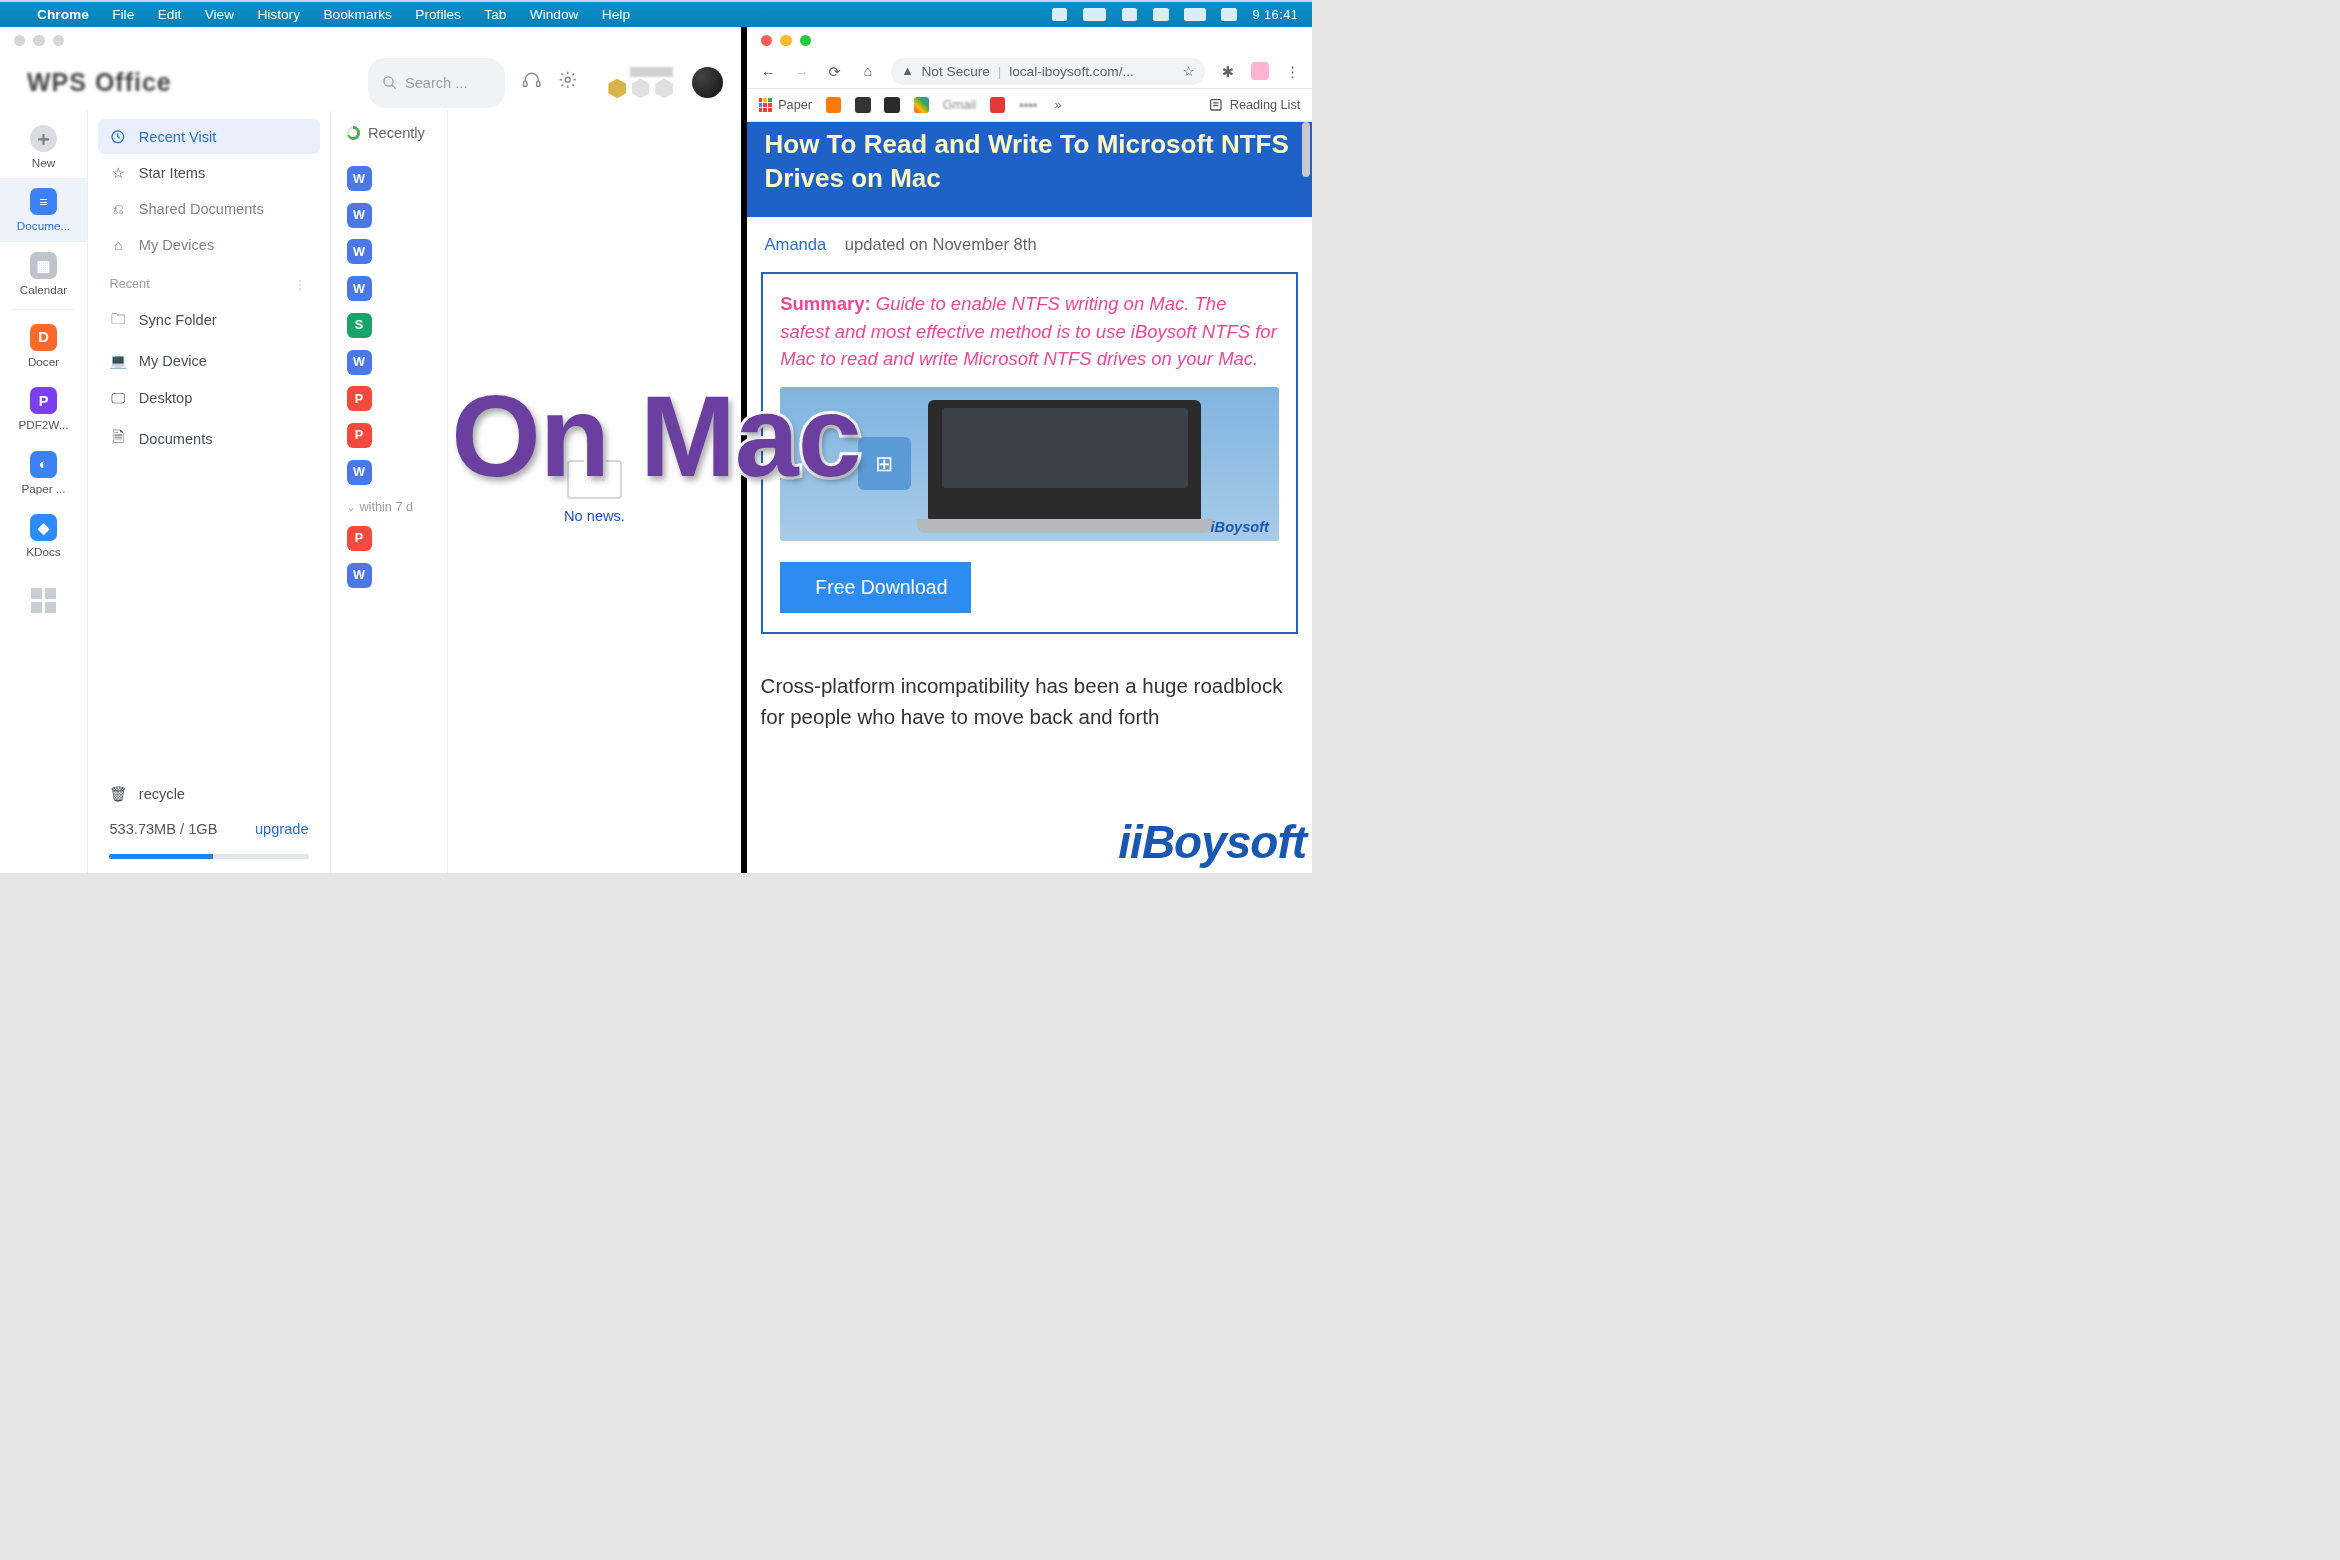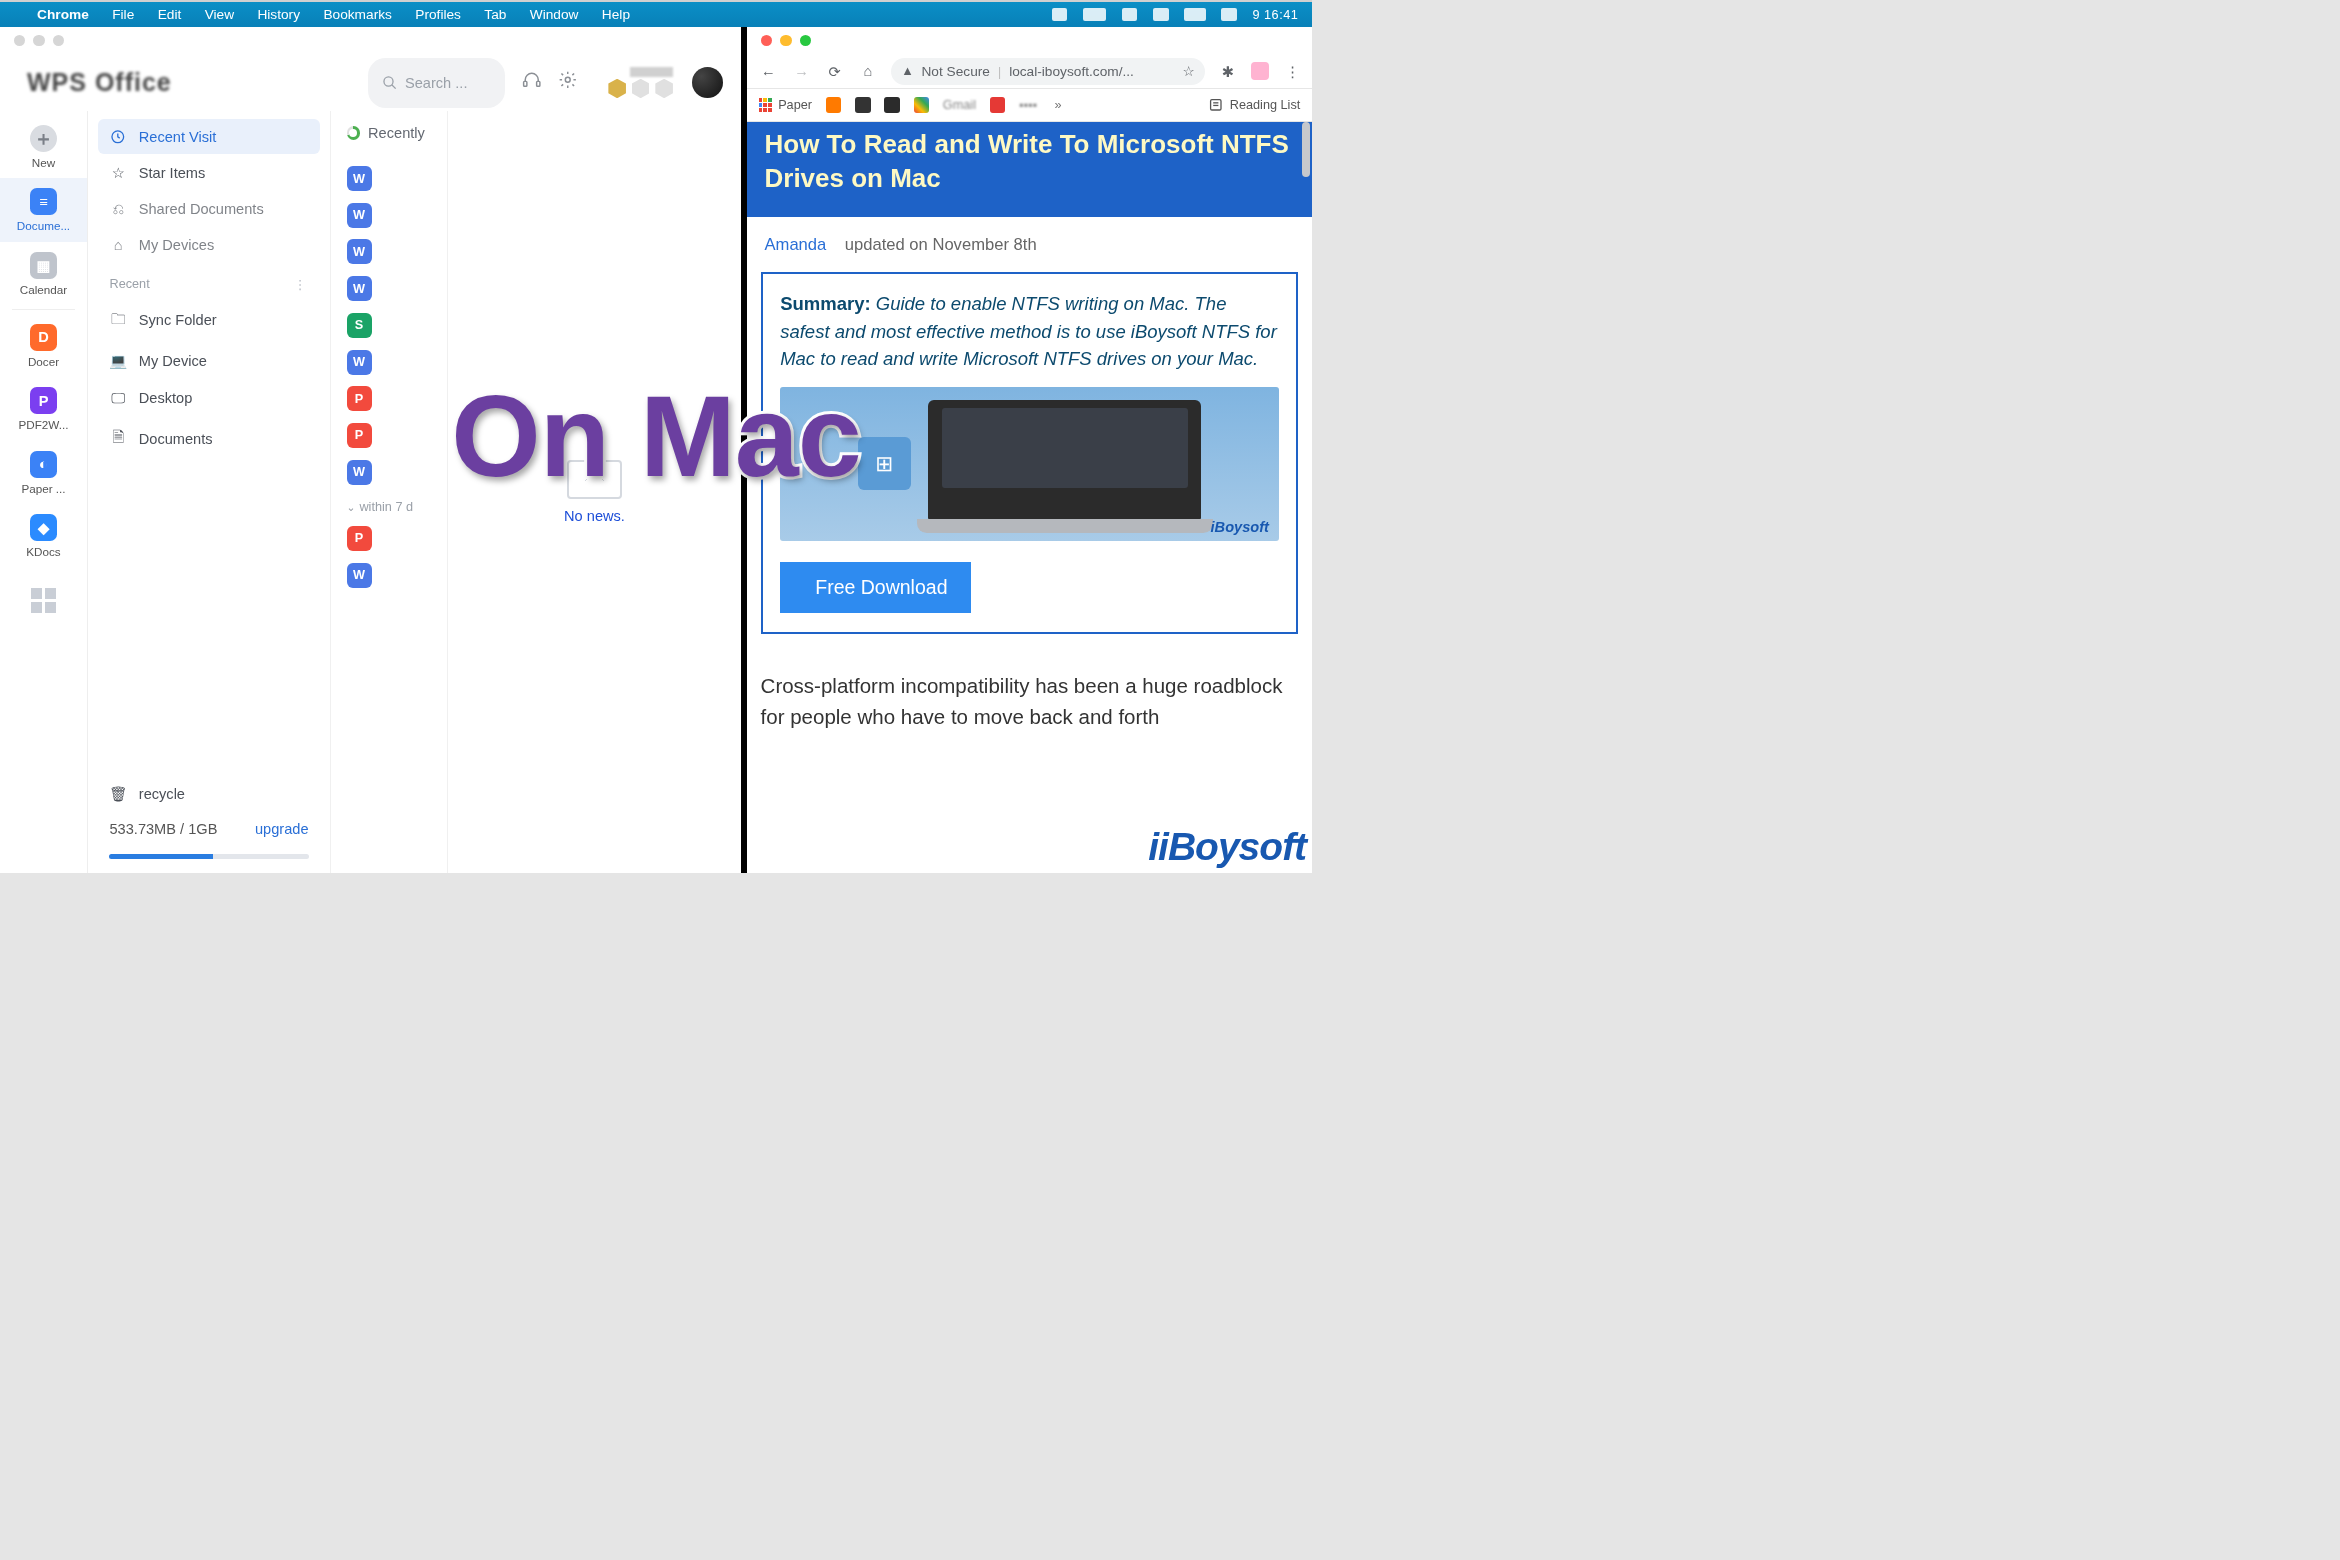--- a/index.html
+++ b/index.html
@@ -100,33 +100,33 @@
 .bm-ic { width: 15.6px; height: 15.6px; border-radius: 2.9px; filter: blur(0.6px); }
 .bmbar .rl { margin-left: auto; display: flex; align-items: center; gap: 5.9px; }
 .bmbar .chev { color: #777; margin-left: 3.9px; }
 
 .page { height: calc(100% - 96px); overflow: hidden; position: relative; }
 .hero { background: #1e62c7; color: #fef9c3; padding: 5.9px 17.6px 21.5px; }
 .hero h1 { font-size: 26px; font-weight: 700; line-height: 1.3; }
 .meta { padding: 17.6px 17.6px 9.8px; color: #2a6fd6; font-size: 16.6px; filter: blur(0.6px); }
 .meta .sub { color: #666; filter: blur(0.3px); }
 .card { margin: 7.8px 13.7px; border: 2px solid #1e62c7; border-top-width: 2.9px; padding: 15.6px 17.6px; }
-.card p { font-size: 18.5px; color: #0c4a6e; font-style: italic; line-height: 1.5; }
+.card p { font-size: 18.5px; color: #ec4899; font-style: italic; line-height: 1.5; }
 .card p b { font-style: normal; font-weight: 700; }
 .thumb { margin: 13.7px 0 3.9px; height: 154px; background: linear-gradient(#7fb4e0,#a8cbe8); border-radius: 2.9px; display: flex; align-items: center; justify-content: center; gap: 17.6px; position: relative; }
 .drive { width: 53px; height: 53px; background: #5a9bd5; border-radius: 5.9px; display:flex; align-items:center; justify-content:center; color:#fff; font-size:21.5px; }
 .laptop { width: 273px; height: 127px; background: #2b2b2b; border-radius: 5.9px 5.9px 9.8px 9.8px; position: relative; }
 .laptop::before { content:''; position:absolute; inset: 7.8px 13.7px 39px; background:#3a3f48; border-radius:2.9px; }
 .laptop::after { content:''; position:absolute; left:-11.7px; right:-11.7px; bottom:-5.9px; height:13.7px; background:#b5b8bd; border-radius:0 0 9.8px 9.8px; }
 .thumb .wm { position: absolute; right: 9.8px; bottom: 5.9px; color: #1858b0; font-weight: 800; font-style: italic; font-size: 14.6px; }
 .dlbtn { margin: 17.6px 0 3.9px; display: inline-flex; align-items: center; gap: 11.7px; background: #2e8bf0; color: #fff; padding: 13.7px 23.4px; font-size: 19.5px; cursor: pointer; }
 .below { padding: 29px 13.7px 0; font-size: 20.5px; color: #333; line-height: 1.5; }
 .scrolltrack { position: absolute; right: 2px; top: 0; width: 7.8px; height: 55px; background: #c6c8cc; border-radius: 3.9px; }
 
-.watermark { position: absolute; right: 5.9px; bottom: 3.9px; font-size: 39px; font-weight: 900; font-style: italic; color: #1858b0; text-shadow: 2px 2px 0 #fff, -1px -1px 0 #fff; letter-spacing: -1px; pointer-events: none; }
+.watermark { position: absolute; right: 5.9px; bottom: 3.9px; font-size: 46px; font-weight: 900; font-style: italic; color: #1858b0; text-shadow: 2px 2px 0 #fff, -1px -1px 0 #fff; letter-spacing: -1px; pointer-events: none; }
 .watermark .dot { color:#1858b0; }
 
 
 .overlay { position: absolute; inset: 0; pointer-events: none; display: flex; flex-direction: column; align-items: center; justify-content: center; gap: 0; }
 .overlay .t { font-size: 115px; font-weight: 800; color: #6b3fa0; -webkit-text-stroke: 5.9px #fff; paint-order: stroke fill; text-shadow: 2.9px 3.9px 5.9px rgba(0,0,0,0.35); line-height: 1.05; letter-spacing: -1px; white-space: nowrap; }
 </style>
 </head>
 <body>
 
 <div class="menubar">

